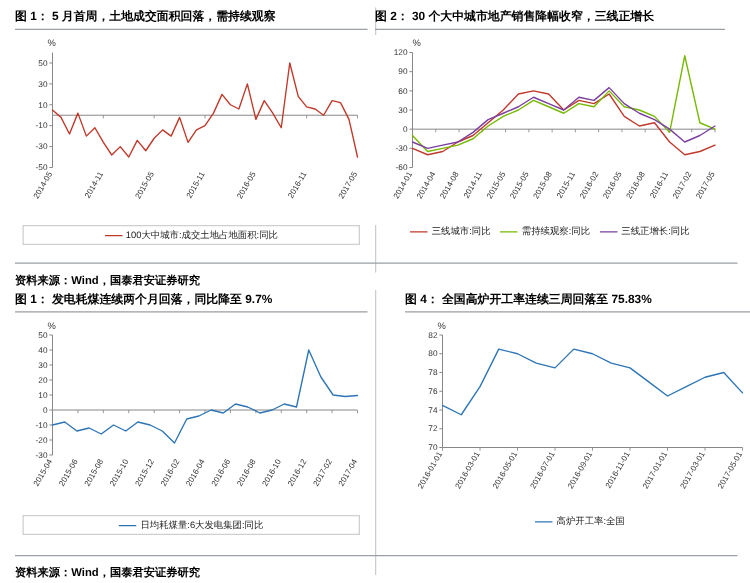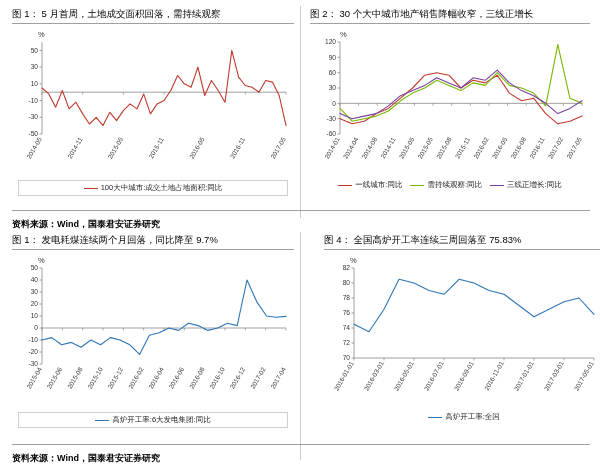--- a/index.html
+++ b/index.html
@@ -7,21 +7,21 @@
     width:600px;height:466px;
     background:#ffffff;
     font-family:"Liberation Sans", sans-serif;
     color:#1a1a1a;
     -webkit-font-smoothing:antialiased;
   }
   .page{position:relative;width:600px;height:466px;overflow:hidden;}
 
   .panel{position:absolute;}
   .panel-title{
-    font-size:9.5px;font-weight:normal;color:#000;
+    font-size:9.5px;font-weight:bold;color:#000;
     line-height:12px;
     padding-bottom:3px;
     border-bottom:1px solid #9aa0a6;
     white-space:nowrap;
   }
   .chart-box{
     position:relative;
     margin-top:4px;
     background:#fff;
   }
@@ -98,21 +98,21 @@
         </svg>
     </div>
     <div class="legend boxed">
       <span class="leg-item">
         <span class="leg-line" style="border-top-color:#c0392b"></span>
         <span>100大中城市:成交土地占地面积:同比</span>
       </span>
     </div>
   </div>
 
-  <div class="panel" style="left:310px;top:8px;width:280px;">
+  <div class="panel" style="left:300px;top:8px;width:280px;">
     <div class="panel-title">图 2：  30 个大中城市地产销售降幅收窄，三线正增长</div>
     <div class="chart-box" style="height:152px;">
       <span class="unit" style="left:30px;top:2px;">%</span>
       <svg id="svg-fig2" width="280" height="150" viewBox="0 0 280 150">
           <line x1="30" y1="14" x2="30" y2="106" stroke="#888" stroke-width="0.8"></line>
           <line x1="27.5" y1="106" x2="30" y2="106" stroke="#888" stroke-width="0.8"></line>
           <text x="26" y="108.2" text-anchor="end" class="axis-label">-60</text>
           <line x1="27.5" y1="90.66666666666667" x2="30" y2="90.66666666666667" stroke="#888" stroke-width="0.8"></line>
           <text x="26" y="92.86666666666667" text-anchor="end" class="axis-label">-30</text>
           <line x1="27.5" y1="75.33333333333334" x2="30" y2="75.33333333333334" stroke="#888" stroke-width="0.8"></line>
@@ -155,21 +155,21 @@
           <line x1="272" y1="75.33333333333334" x2="272" y2="77.83333333333334" stroke="#888" stroke-width="0.7"></line>
           <text x="0" y="0" class="tick-x" text-anchor="end" transform="translate(272.0,111) rotate(-60)">2017-05</text>
           <path d="M30.0,90.7 L42.1,95.8 L54.2,93.2 L66.3,85.6 L78.4,80.4 L90.5,70.2 L102.6,60.0 L114.7,47.2 L126.8,44.7 L138.9,47.2 L151.0,60.0 L163.1,52.3 L175.2,54.9 L187.3,47.2 L199.4,65.1 L211.5,72.8 L223.6,70.2 L235.7,85.6 L247.8,95.8 L259.9,93.2 L272.0,88.1" fill="none" stroke="#c0392b" stroke-width="1.1" stroke-linejoin="round" stroke-linecap="round"></path>
           <path d="M30.0,80.4 L42.1,93.2 L54.2,90.7 L66.3,88.1 L78.4,83.0 L90.5,72.8 L102.6,65.1 L114.7,60.0 L126.8,52.3 L138.9,57.4 L151.0,62.6 L163.1,54.9 L175.2,57.4 L187.3,44.7 L199.4,57.4 L211.5,60.0 L223.6,65.1 L235.7,77.9 L247.8,16.6 L259.9,70.2 L272.0,75.3" fill="none" stroke="#76b900" stroke-width="1.1" stroke-linejoin="round" stroke-linecap="round"></path>
           <path d="M30.0,85.6 L42.1,90.7 L54.2,88.1 L66.3,85.6 L78.4,77.9 L90.5,67.7 L102.6,62.6 L114.7,57.4 L126.8,49.8 L138.9,54.9 L151.0,60.0 L163.1,49.8 L175.2,52.3 L187.3,42.1 L199.4,54.9 L211.5,62.6 L223.6,67.7 L235.7,75.3 L247.8,85.6 L259.9,80.4 L272.0,72.8" fill="none" stroke="#7a3fa0" stroke-width="1.1" stroke-linejoin="round" stroke-linecap="round"></path>
         </svg>
     </div>
     <div class="legend" style="gap:8px;">
       <span class="leg-item">
         <span class="leg-line" style="border-top-color:#c0392b"></span>
-        <span>一线城市:同比</span>
+        <span>三线城市:同比</span>
       </span>
       <span class="leg-item">
         <span class="leg-line" style="border-top-color:#76b900"></span>
         <span>需持续观察:同比</span>
       </span>
       <span class="leg-item">
         <span class="leg-line" style="border-top-color:#7a3fa0"></span>
         <span>三线正增长:同比</span>
       </span>
     </div>
@@ -227,21 +227,21 @@
           <line x1="253.66666666666666" y1="74" x2="253.66666666666666" y2="76.5" stroke="#888" stroke-width="0.7"></line>
           <text x="0" y="0" class="tick-x" text-anchor="end" transform="translate(253.7,115) rotate(-60)">2017-02</text>
           <line x1="274" y1="74" x2="274" y2="76.5" stroke="#888" stroke-width="0.7"></line>
           <text x="0" y="0" class="tick-x" text-anchor="end" transform="translate(274.0,115) rotate(-60)">2017-04</text>
           <path d="M30.0,86.0 L39.8,83.6 L49.5,90.8 L59.3,88.4 L69.0,93.2 L78.8,86.0 L88.6,90.8 L98.3,83.6 L108.1,86.0 L117.8,90.8 L127.6,100.4 L137.4,81.2 L147.1,78.8 L156.9,74.0 L166.6,76.4 L176.4,69.2 L186.2,71.6 L195.9,76.4 L205.7,74.0 L215.4,69.2 L225.2,71.6 L235.0,26.0 L244.7,47.6 L254.5,62.0 L264.2,63.2 L274.0,62.4" fill="none" stroke="#2e75b6" stroke-width="1.1" stroke-linejoin="round" stroke-linecap="round"></path>
         </svg>
     </div>
     <div class="legend boxed">
       <span class="leg-item">
         <span class="leg-line" style="border-top-color:#2e75b6"></span>
-        <span>高炉开工率:6大发电集团:同比</span>
+        <span>日均耗煤量:6大发电集团:同比</span>
       </span>
     </div>
   </div>
 
   <div class="panel" style="left:324px;top:234px;width:280px;">
     <div class="panel-title">图 4：  全国高炉开工率连续三周回落至 75.83%</div>
     <div class="chart-box" style="height:158px;">
       <span class="unit" style="left:26px;top:2px;">%</span>
       <svg id="svg-fig4" width="280" height="156" viewBox="0 0 280 156">
           <line x1="30" y1="14" x2="30" y2="104" stroke="#888" stroke-width="0.8"></line>

